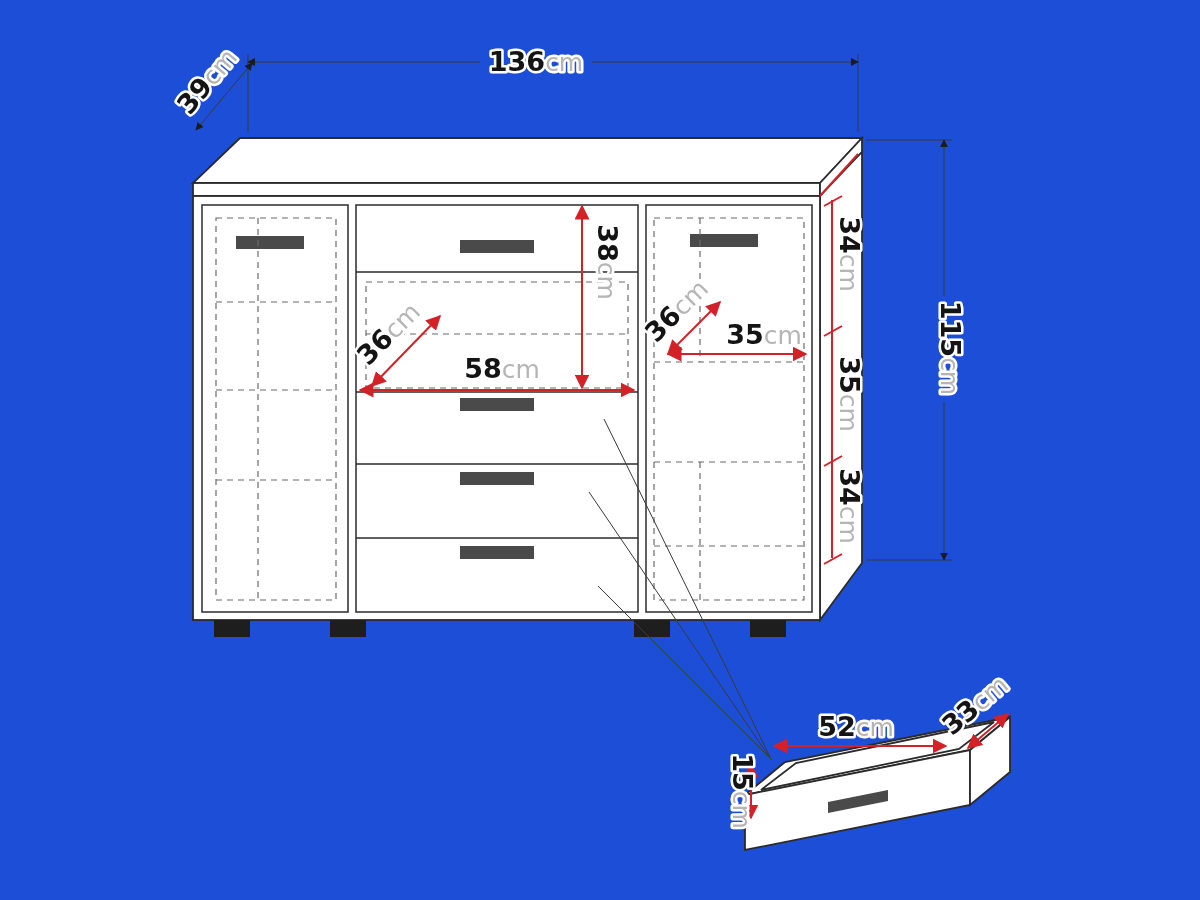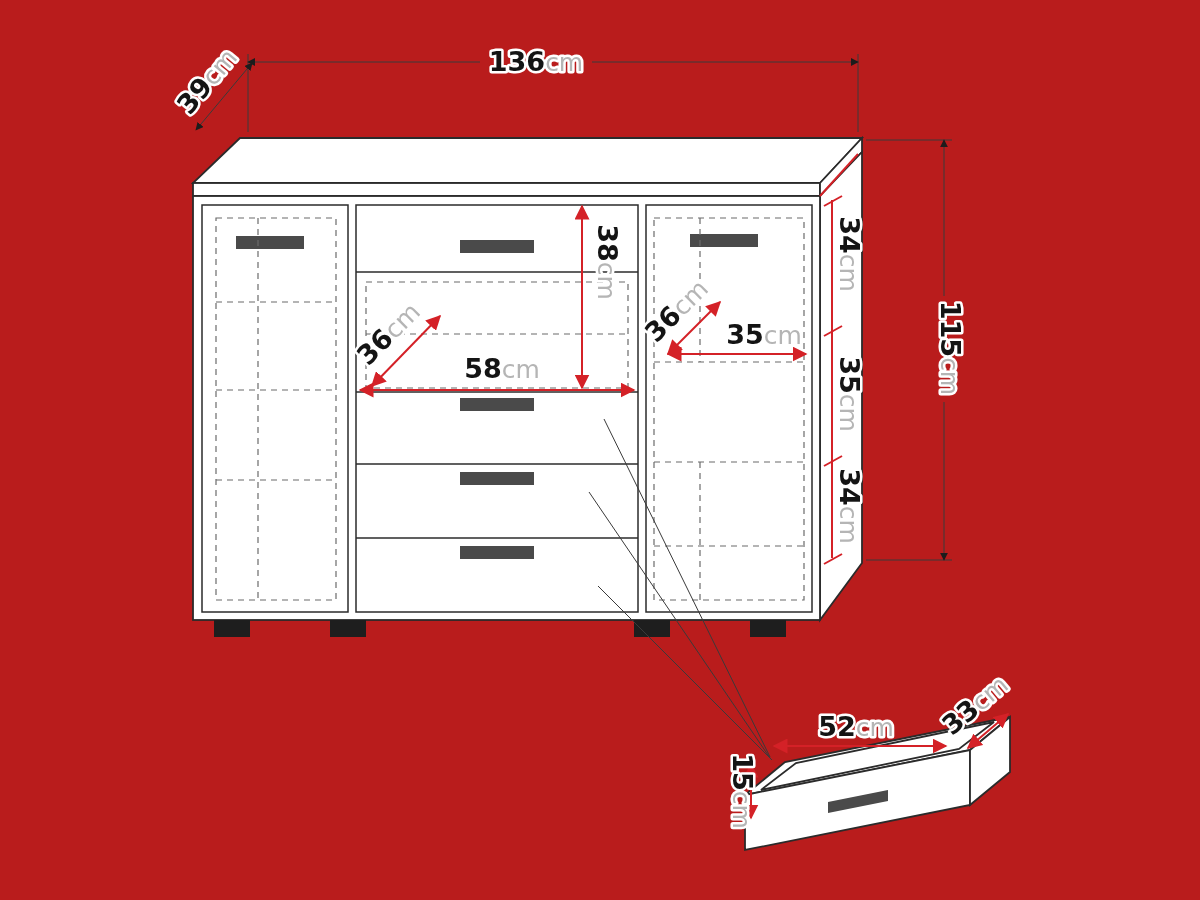--- a/index.html
+++ b/index.html
@@ -1,16 +1,16 @@
 <!DOCTYPE html>
 <html><head>
 <meta charset="utf-8">
 <style>
   html,body{margin:0;padding:0;background:#ffffff;}
-  .stage{position:relative;width:1200px;height:900px;background:#b91c1c;overflow:hidden;
+  .stage{position:relative;width:1200px;height:900px;background:#1d4ed8;overflow:hidden;
          font-family:"DejaVu Sans",sans-serif;}
   svg{position:absolute;left:0;top:0;}
   .face{fill:#ffffff;stroke:#2b2b2b;stroke-width:1.8;stroke-linejoin:miter;}
   .panel{fill:#ffffff;stroke:#2b2b2b;stroke-width:1.5;}
   .thin{fill:none;stroke:#2b2b2b;stroke-width:1.4;}
   .xline{fill:none;stroke:#3a3a3a;stroke-width:1;}
   .dashed{fill:none;stroke:#6b6b6b;stroke-width:1.2;stroke-dasharray:6 5;}
   .red{fill:none;stroke:#d42127;stroke-width:2;}
   .handle{fill:#4a4a4a;stroke:none;}
   .foot{fill:#1e1e1e;stroke:none;}

